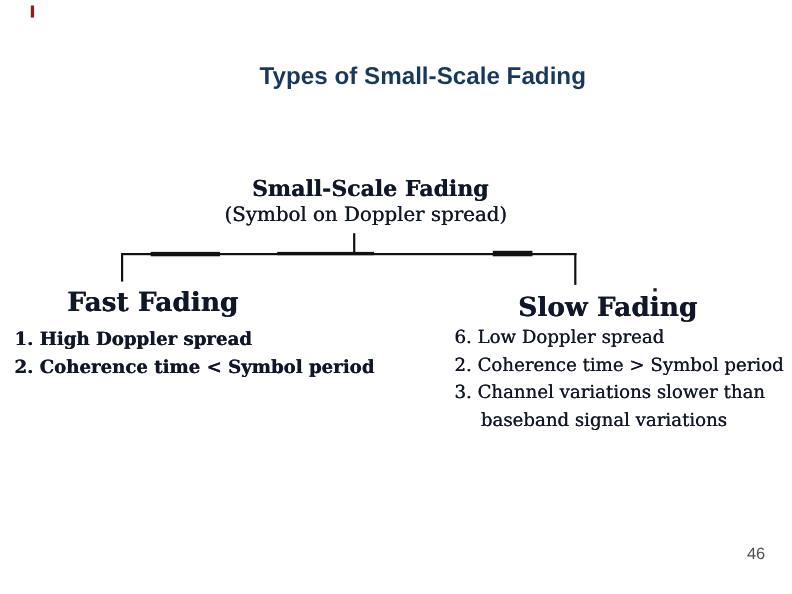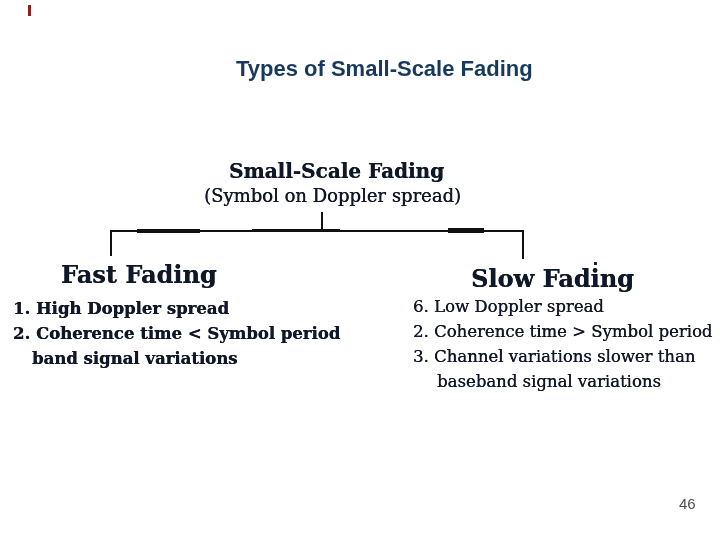--- a/index.html
+++ b/index.html
@@ -97,21 +97,20 @@
 <div class="abs line left-drop"></div>
 <div class="abs line right-drop"></div>
 <div class="abs scan-dot"></div>
 
 <div class="abs scan branch-heading fast-heading">Fast Fading</div>
 <div class="abs scan branch-heading slow-heading">Slow Fading</div>
 
 <div class="abs scan branch-list fast-list">
   <div>1. High Doppler spread</div>
   <div>2. Coherence time &lt; Symbol period</div>
-  <div class="cont-fast">band signal variations</div>
 </div>
 
 <div class="abs scan branch-list slow-list">
   <div>6. Low Doppler spread</div>
   <div>2. Coherence time &gt; Symbol period</div>
   <div>3. Channel variations slower than</div>
   <div class="cont-slow">baseband signal variations</div>
 </div>
 
 <div class="abs page-number">46</div>

